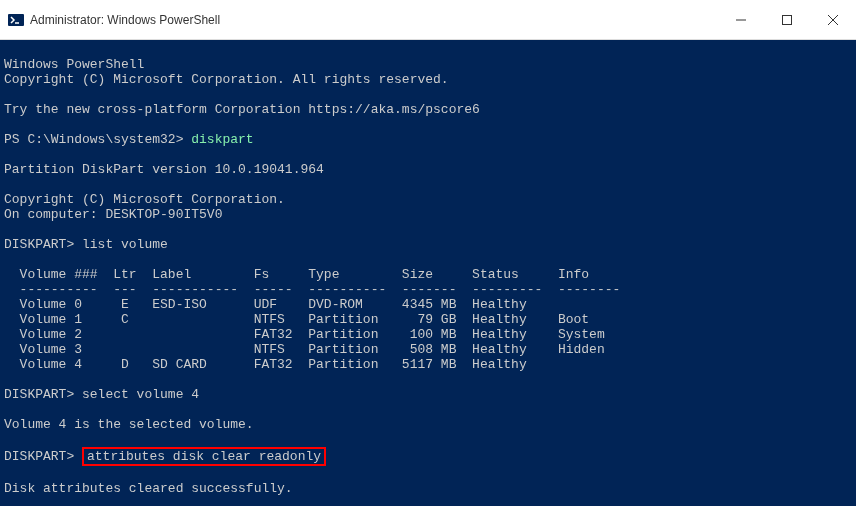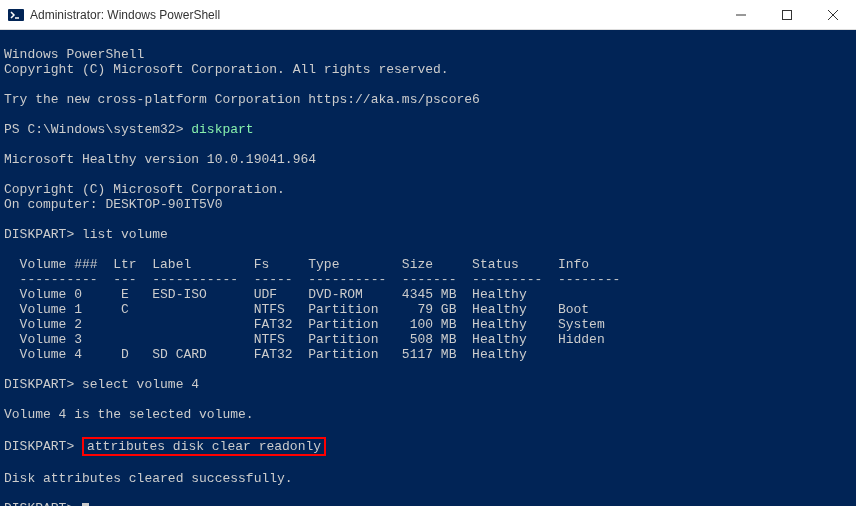--- a/index.html
+++ b/index.html
@@ -4,21 +4,21 @@
 <style>
 * { margin: 0; padding: 0; box-sizing: border-box; }
 body {
   font-family: Consolas, 'Courier New', monospace;
   background: #fff;
   width: 856px;
   height: 506px;
   overflow: hidden;
 }
 .titlebar {
-  height: 30px;
+  height: 40px;
   background: #fff;
   display: flex;
   align-items: center;
   border-bottom: 1px solid #ddd;
 }
 .titlebar-icon {
   width: 16px;
   height: 16px;
   margin-left: 8px;
   margin-right: 6px;
@@ -101,21 +101,21 @@
 </div>
 
 <div class="terminal">
 <span>Windows PowerShell</span>
 <span>Copyright (C) Microsoft Corporation. All rights reserved.</span>
 
 <span>Try the new cross-platform Corporation https://aka.ms/pscore6</span>
 
 <span>PS C:\Windows\system32&gt; </span><span class="yellow">diskpart</span>
 
-<span>Microsoft Healthy version 10.0.19041.964</span>
+<span>Partition DiskPart version 10.0.19041.964</span>
 
 <span>Copyright (C) Microsoft Corporation.</span>
 <span>On computer: DESKTOP-90IT5V0</span>
 
 <span>DISKPART&gt; </span><span>list volume</span>
 
 <span>  Volume ###  Ltr  Label        Fs     Type        Size     Status     Info</span>
 <span>  ----------  ---  -----------  -----  ----------  -------  ---------  --------</span>
 <span>  Volume 0     E   ESD-ISO      UDF    DVD-ROM     4345 MB  Healthy</span>
 <span>  Volume 1     C                NTFS   Partition     79 GB  Healthy    Boot</span>

